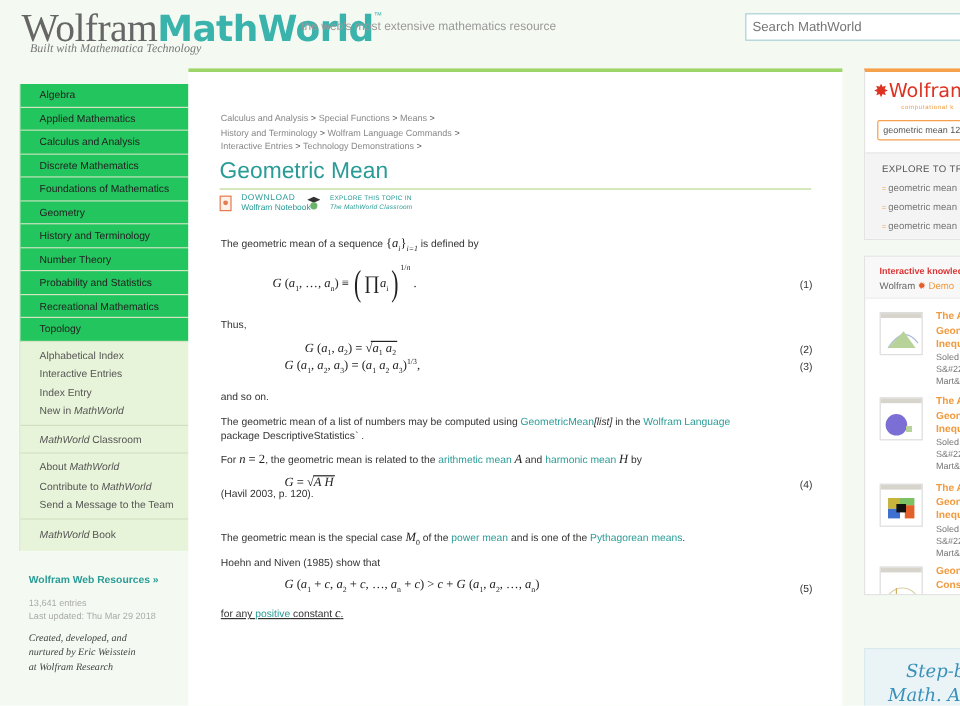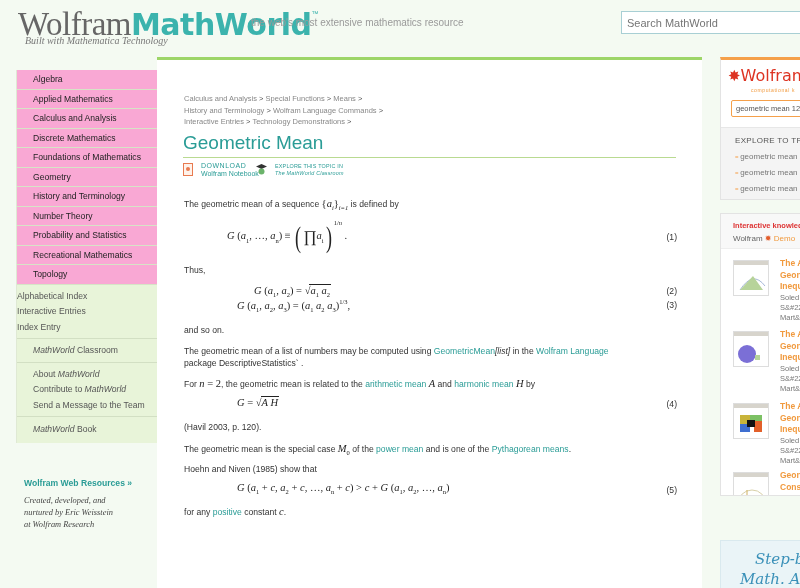--- a/index.html
+++ b/index.html
@@ -11,23 +11,23 @@
   .logo { position: absolute; left: 18px; top: 6px; white-space: nowrap; }
   .logo-wolfram { font-family: "Liberation Serif", serif; font-size: 33px; color: #666; letter-spacing: -0.5px; }
   .logo-mathworld { font-family: "DejaVu Sans", sans-serif; font-weight: bold; font-size: 30px; color: #3bb3ad; letter-spacing: -0.5px; }
   .logo-tm { font-size: 7px; color: #3bb3ad; vertical-align: top; position: relative; top: 4px; }
   .logo-sub { position: absolute; left: 25px; top: 35px; font-family: "Liberation Serif", serif; font-style: italic; font-size: 10px; color: #777; white-space: nowrap; }
   .tagline { position: absolute; left: 251px; top: 17px; font-size: 10px; color: #9a9a9a; white-space: nowrap; }
   .search { position: absolute; left: 621px; top: 11px; width: 185px; height: 23px; border: 1px solid #a8cfd4; background: #fff; font-size: 11px; color: #999; padding: 5px 5px; font-family: "Liberation Sans", sans-serif; }
 
   
   .sidebar { position: absolute; left: 16px; top: 70px; width: 141px; background: #e8f4d9; border-left: 1px solid #dfe9d4; }
-  .side-primary .item { height: 19.5px; line-height: 19.5px; padding-left: 16px; font-size: 8.6px; color: #222; border-bottom: 1px solid #d6e4c6; background: #f9a8d4; white-space: nowrap; }
+  .side-primary .item { height: 19.5px; line-height: 19.5px; padding-left: 16px; font-size: 8.6px; color: #222; border-bottom: 1px solid #d6e4c6; background: #22c55e; white-space: nowrap; }
   .side-secondary { padding: 4px 0 3px; border-bottom: 1px solid #d2dfc3; }
-  .side-secondary .item { height: 15.5px; line-height: 15.5px; padding-left: 0; font-size: 8.6px; color: #555; white-space: nowrap; }
+  .side-secondary .item { height: 15.5px; line-height: 15.5px; padding-left: 16px; font-size: 8.6px; color: #555; white-space: nowrap; }
   .side-block { padding: 4px 0 3px; border-bottom: 1px solid #d2dfc3; }
   .side-block .item { height: 15.5px; line-height: 15.5px; padding-left: 16px; font-size: 8.6px; color: #555; white-space: nowrap; }
   .side-book { padding: 5px 0 6px; }
   .side-book .item { height: 15px; line-height: 15px; padding-left: 16px; font-size: 8.6px; color: #555; white-space: nowrap; }
   em.i { font-style: italic; }
 
   .side-footer { position: absolute; left: 24px; top: 478px; width: 125px; }
   .web-res { font-size: 8.6px; font-weight: bold; color: #2a9c96; white-space: nowrap; }
   .stats { margin-top: 9px; font-size: 7.6px; color: #aaa; line-height: 11px; white-space: nowrap; }
   .credit { margin-top: 7px; font-family: "Liberation Serif", serif; font-style: italic; font-size: 8.4px; color: #444; line-height: 12px; white-space: nowrap; }
@@ -114,36 +114,41 @@
     <div class="item">History and Terminology</div>
     <div class="item">Number Theory</div>
     <div class="item">Probability and Statistics</div>
     <div class="item">Recreational Mathematics</div>
     <div class="item">Topology</div>
   </div>
   <div class="side-secondary">
     <div class="item">Alphabetical Index</div>
     <div class="item">Interactive Entries</div>
     <div class="item">Index Entry</div>
+    <div class="item"><span>New in </span><em class="i">MathWorld</em></div>
   </div>
   <div class="side-block">
     <div class="item"><em class="i">MathWorld</em><span> Classroom</span></div>
   </div>
   <div class="side-block">
     <div class="item"><span>About </span><em class="i">MathWorld</em></div>
     <div class="item"><span>Contribute to </span><em class="i">MathWorld</em></div>
     <div class="item">Send a Message to the Team</div>
   </div>
   <div class="side-book">
     <div class="item"><em class="i">MathWorld</em><span> Book</span></div>
   </div>
 </div>
 
 <div class="side-footer">
   <div class="web-res">Wolfram Web Resources »</div>
+  <div class="stats">
+    <div>13,641 entries</div>
+    <div>Last updated: Thu Mar 29 2018</div>
+  </div>
   <div class="credit">
     <div>Created, developed, and</div>
     <div>nurtured by Eric Weisstein</div>
     <div>at Wolfram Research</div>
   </div>
 </div>
 
 <div class="main">
   <div class="breadcrumbs">
     <div>
@@ -212,34 +217,34 @@
 
     <div class="p" style="top:180px;">
       <span>For </span><span class="math">n<span class="mr"> = 2</span></span><span>, the geometric mean is related to the </span><span class="lnk">arithmetic mean</span> <span class="math">A</span><span> and </span><span class="lnk">harmonic mean</span> <span class="math">H</span><span> by</span>
     </div>
 
     <div class="eq" style="left:53px; top:198px;">
       <i>G</i> = √<span class="sqrt"><i>A H</i></span>
     </div>
     <div class="eqnum" style="top:201px;">(4)</div>
 
-    <div class="p" style="top:224px;text-align:right;">(Havil 2003, p. 120).</div>
+    <div class="p" style="top:208px;text-align:right;">(Havil 2003, p. 120).</div>
 
     <div class="p" style="top:245px;">
       <span>The geometric mean is the special case </span><span class="math">M<sub class="mr">0</sub></span><span> of the </span><span class="lnk">power mean</span><span> and is one of the </span><span class="lnk">Pythagorean means</span><span>.</span>
     </div>
 
     <div class="p" style="top:266px;">Hoehn and Niven (1985) show that</div>
 
     <div class="eq" style="left:53px; top:284px;">
       <i>G</i> (<i>a</i><sub>1</sub> + <i>c</i>, <i>a</i><sub>2</sub> + <i>c</i>, …, <i>a</i><sub>n</sub> + <i>c</i>) &gt; <i>c</i> + <i>G</i> (<i>a</i><sub>1</sub>, <i>a</i><sub>2</sub>, …, <i>a</i><sub>n</sub>)
     </div>
     <div class="eqnum" style="top:287px;">(5)</div>
 
-    <div class="p" style="top:308px;">
+    <div class="p" style="top:308px;text-decoration:underline;">
       <span>for any </span><span class="lnk">positive</span><span> constant </span><span class="math">c</span><span>.</span>
     </div>
 
   </div>
 </div>
 
 <div class="right">
   <div class="wa">
     <div class="wa-logo">
       <span class="wa-star">✸</span><span class="wa-name">Wolfram</span>

